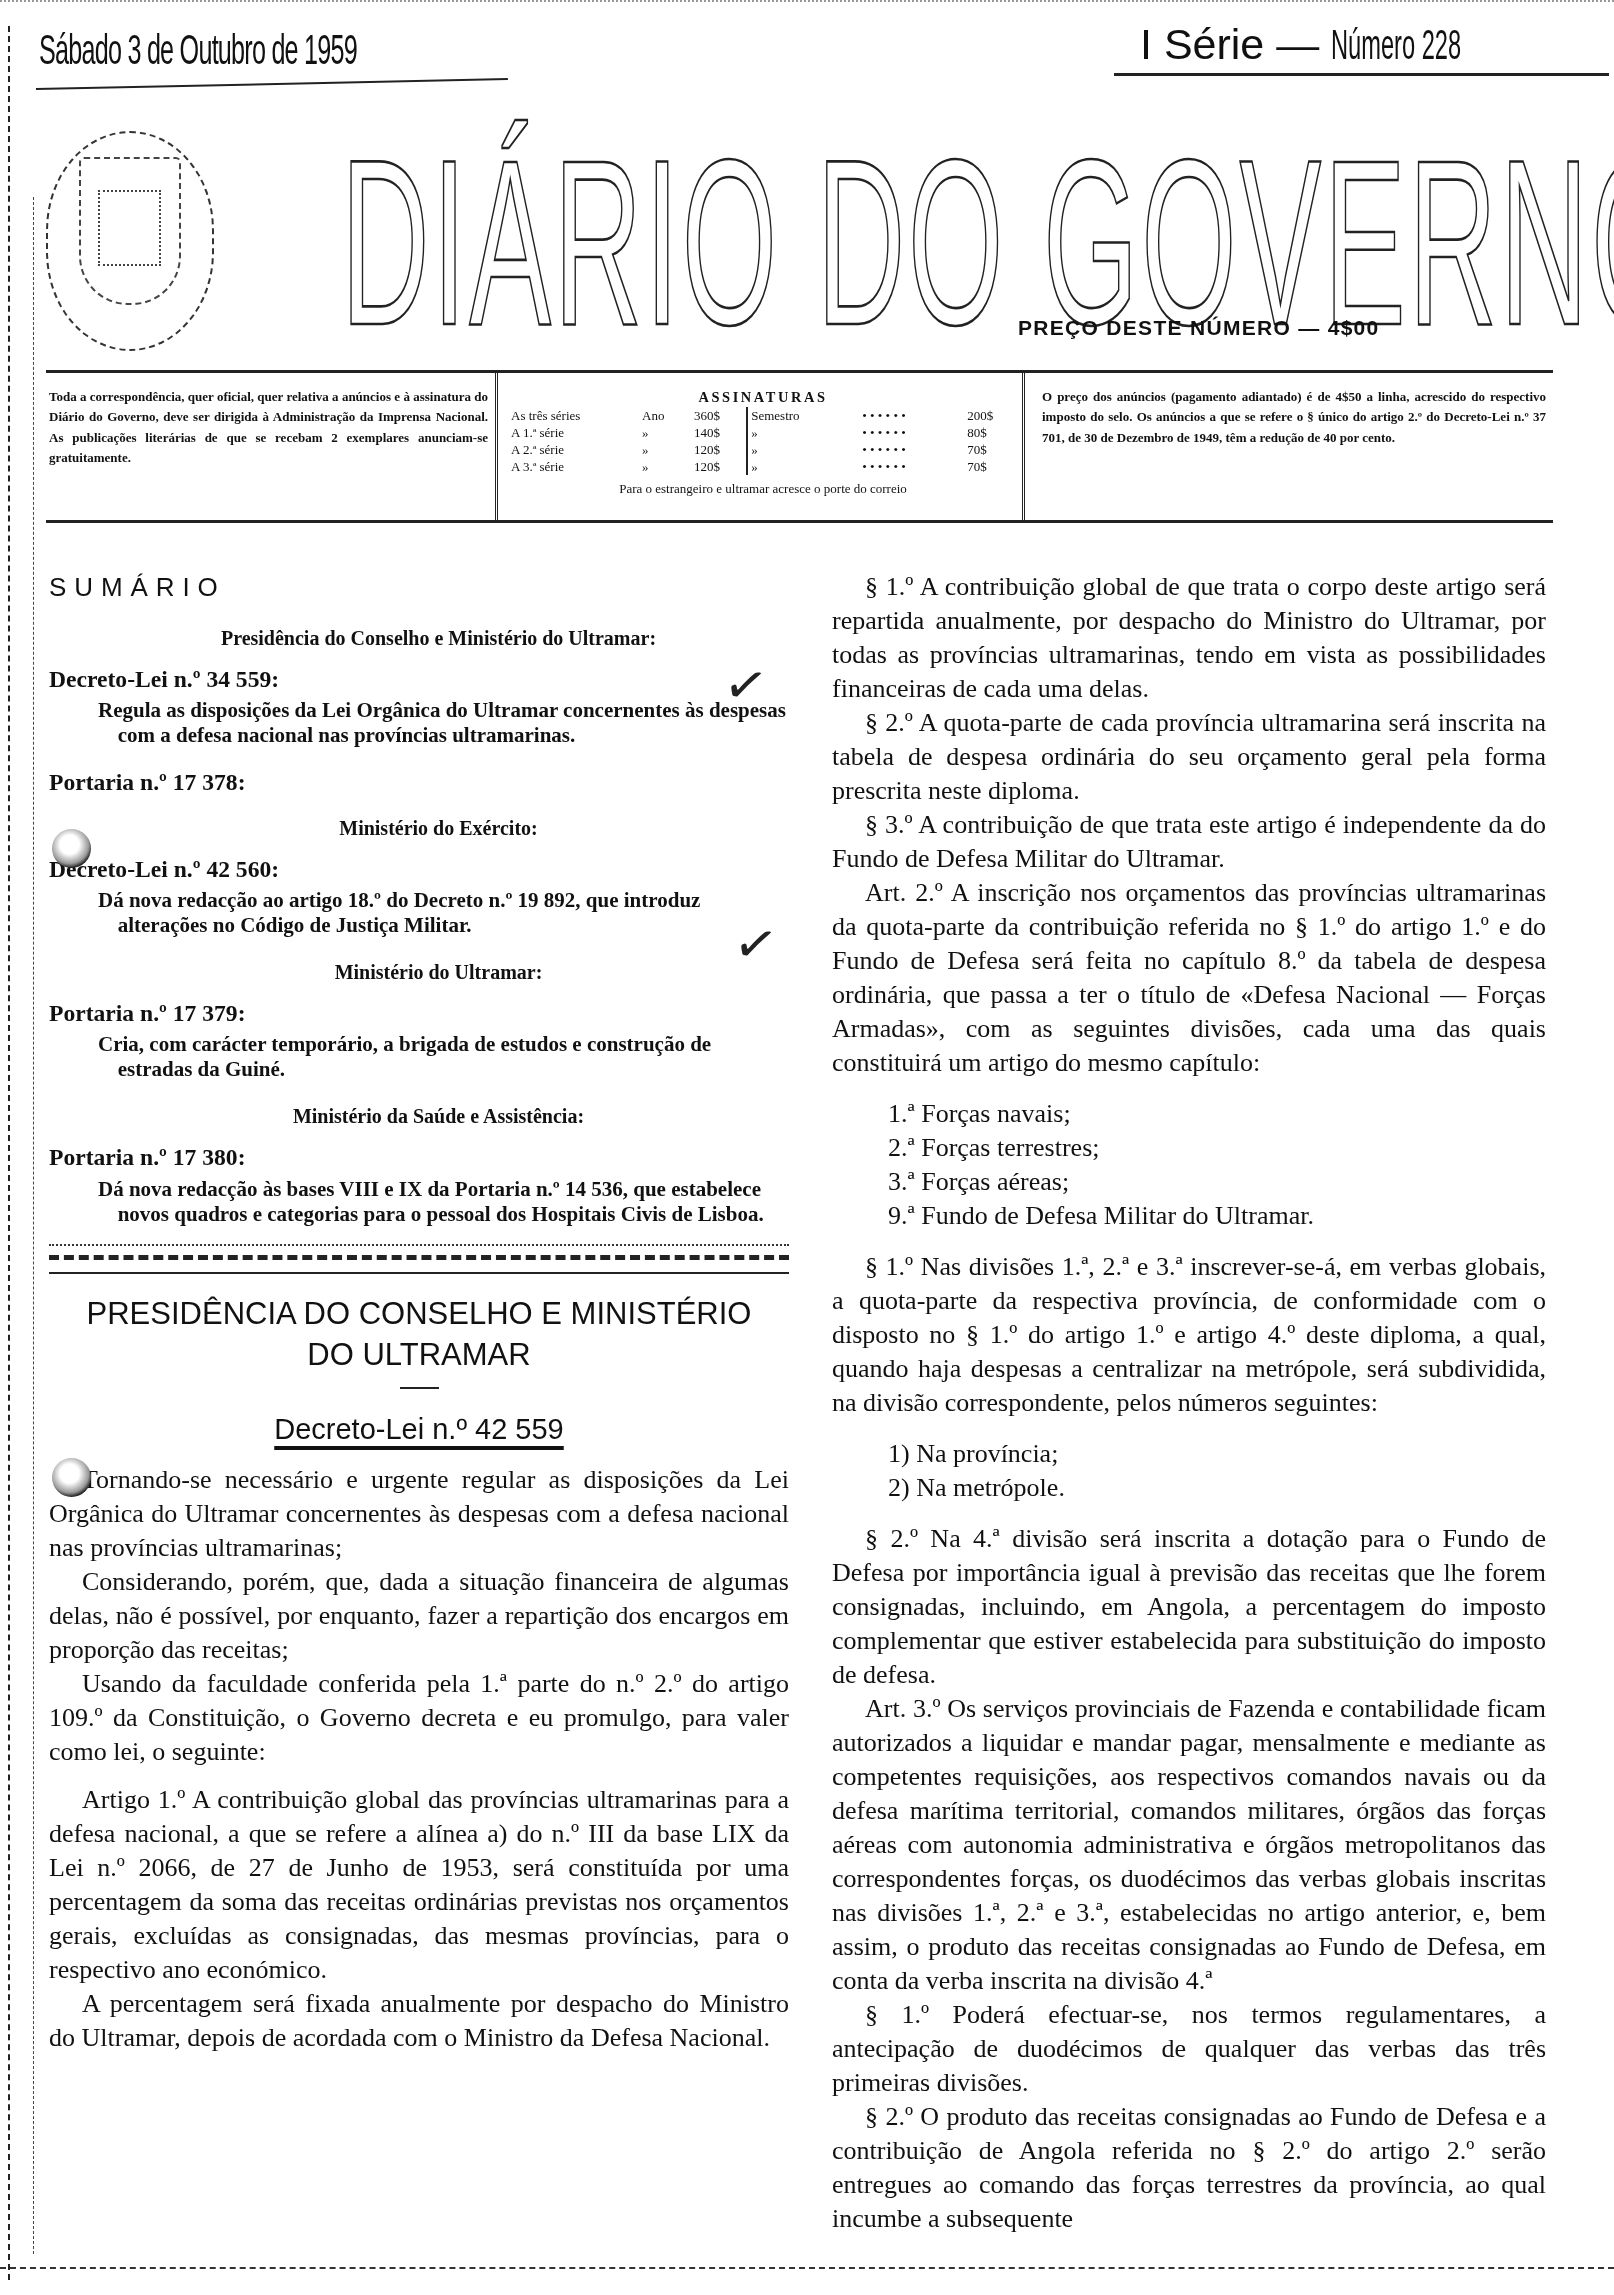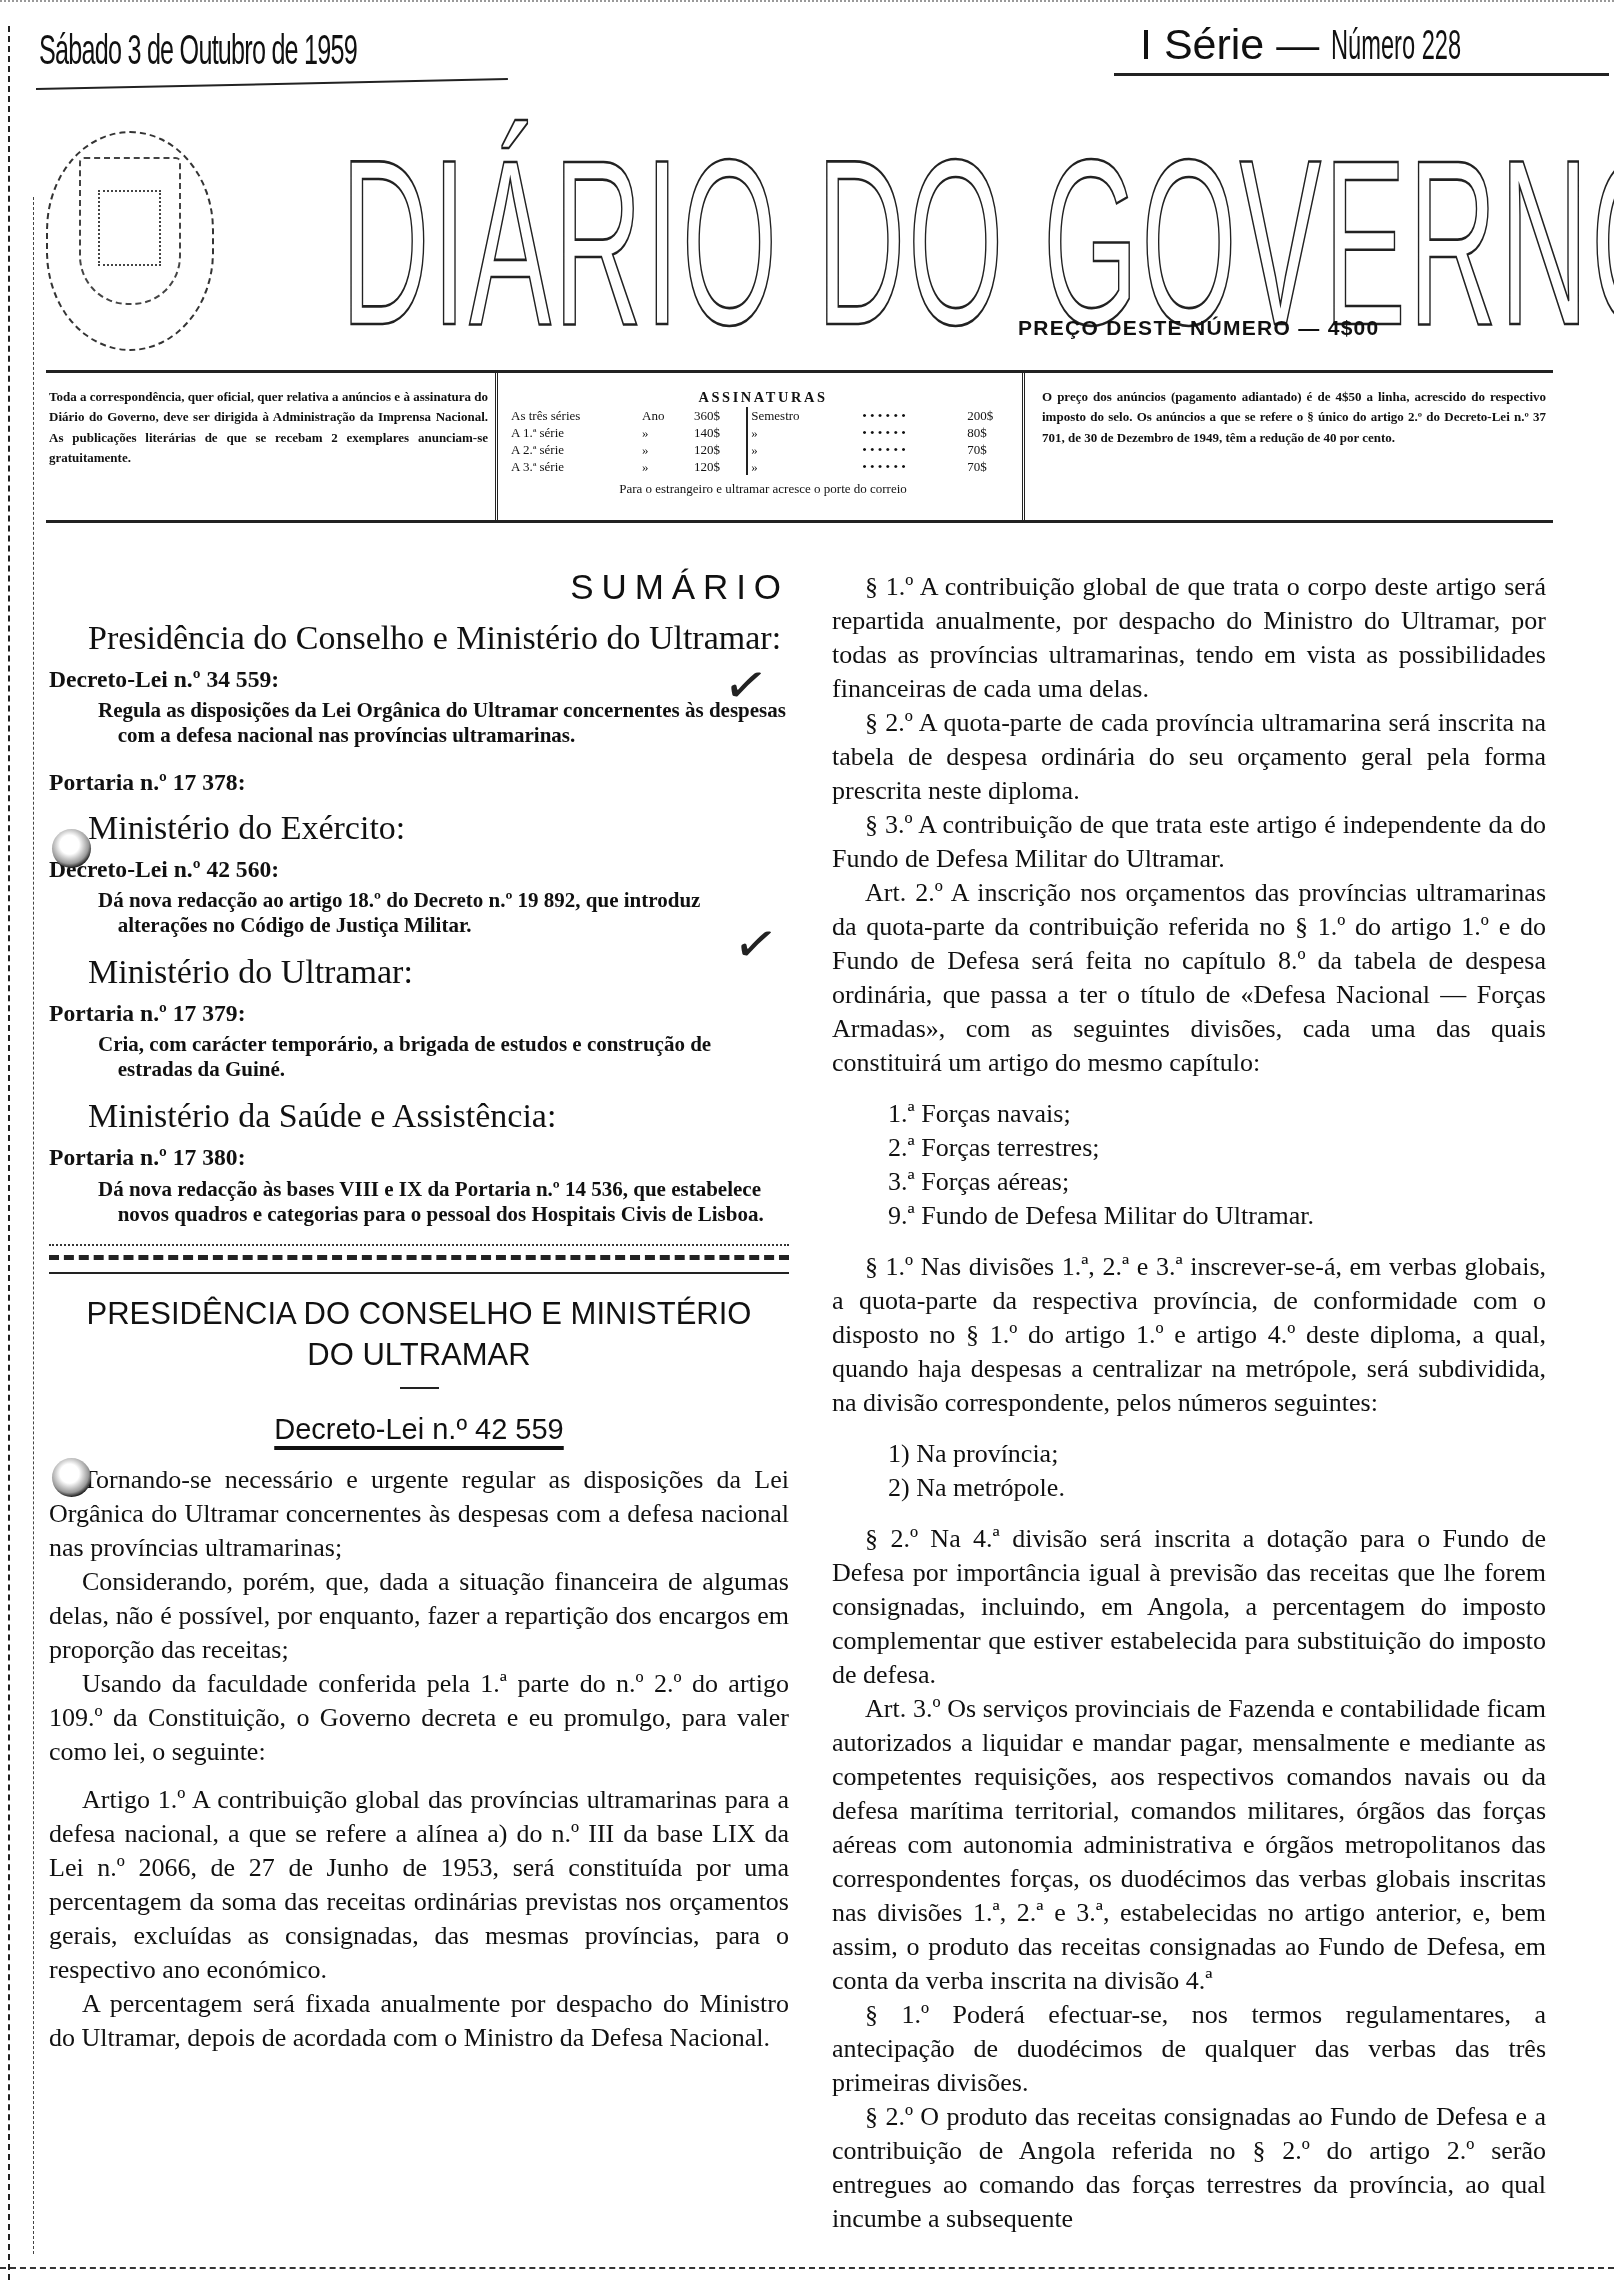--- a/index.html
+++ b/index.html
@@ -26,22 +26,22 @@
   .box1{left:49px;width:439px;text-align:justify;}
   .box2{left:511px;width:504px;}
   .box3{left:1042px;width:504px;text-align:justify;}
   .box2 .hd{text-align:center;letter-spacing:2.6px;font-size:14.4px;}
   .subs{display:grid;grid-template-columns:131px 52px 52px 5.2px 111px 105px 39px;font-size:13px;line-height:17px;font-weight:400;}
   .subs .vb{border-left:2.6px solid #222;grid-row:span 4;}
   .box2 .foot{text-align:center;font-weight:400;margin-top:3.9px;}
   .col{top:570px;font-size:26px;line-height:34px;}
   .colL{left:49px;width:740px;}
   .colR{left:832px;width:714px;}
-  .sum-title{text-align:right;font-family:"Liberation Sans",sans-serif;font-size:35px;letter-spacing:7.9px;margin:0 0 17px 0;}
-  .min{text-align:left;font-weight:400;font-size:34px;margin:11.8px 0 6.6px 39px;}
+  .sum-title{text-align:left;font-family:"Liberation Sans",sans-serif;font-size:26px;letter-spacing:7.9px;margin:0 0 17px 0;}
+  .min{text-align:center;font-weight:700;font-size:20px;margin:11.8px 0 6.6px 39px;}
   .act{font-weight:700;font-size:23.6px;margin-top:5.2px;}
   .actdesc{font-size:21px;line-height:25px;padding-left:49px;text-indent:-19.7px;margin:2.6px 0 17px 19.7px;font-weight:700;}
   .sep{height:26px;margin:6.6px 0 19.7px 0;border-top:2px dotted #333;border-bottom:2px solid #222;position:relative;}
   .sep::after{content:"";position:absolute;left:0;right:0;top:9.2px;border-top:5.2px dashed #222;}
   .sec-title{text-align:center;font-family:"Liberation Sans",sans-serif;font-size:31px;line-height:41px;margin:6.6px 0;}
   .dash{width:39px;margin:11.8px auto 19.7px;border-top:2.6px solid #222;}
   .decree{text-align:center;font-family:"Liberation Sans",sans-serif;font-size:29px;text-decoration:underline;text-decoration-thickness:3.9px;text-underline-offset:6.6px;margin-bottom:17px;margin-top:23px;}
   p{margin:0;text-indent:33px;text-align:justify;}
   .list{padding-left:56px;margin:17px 0;}
   .list div{line-height:34px;}

